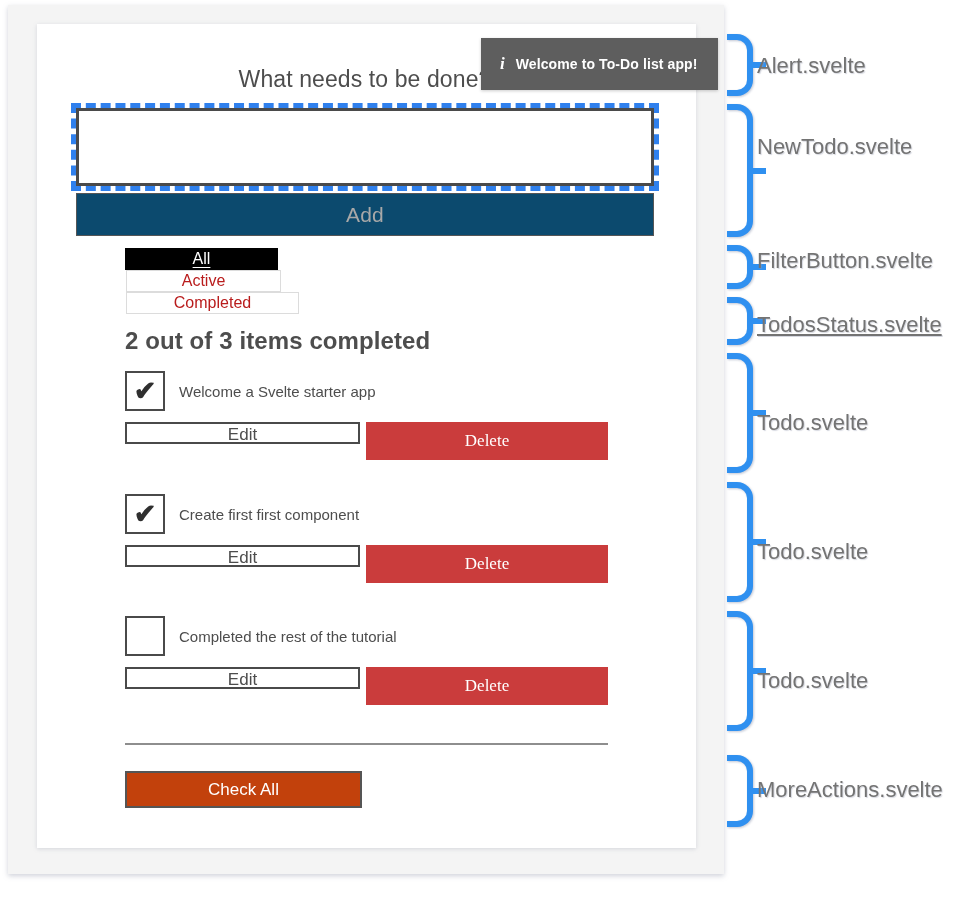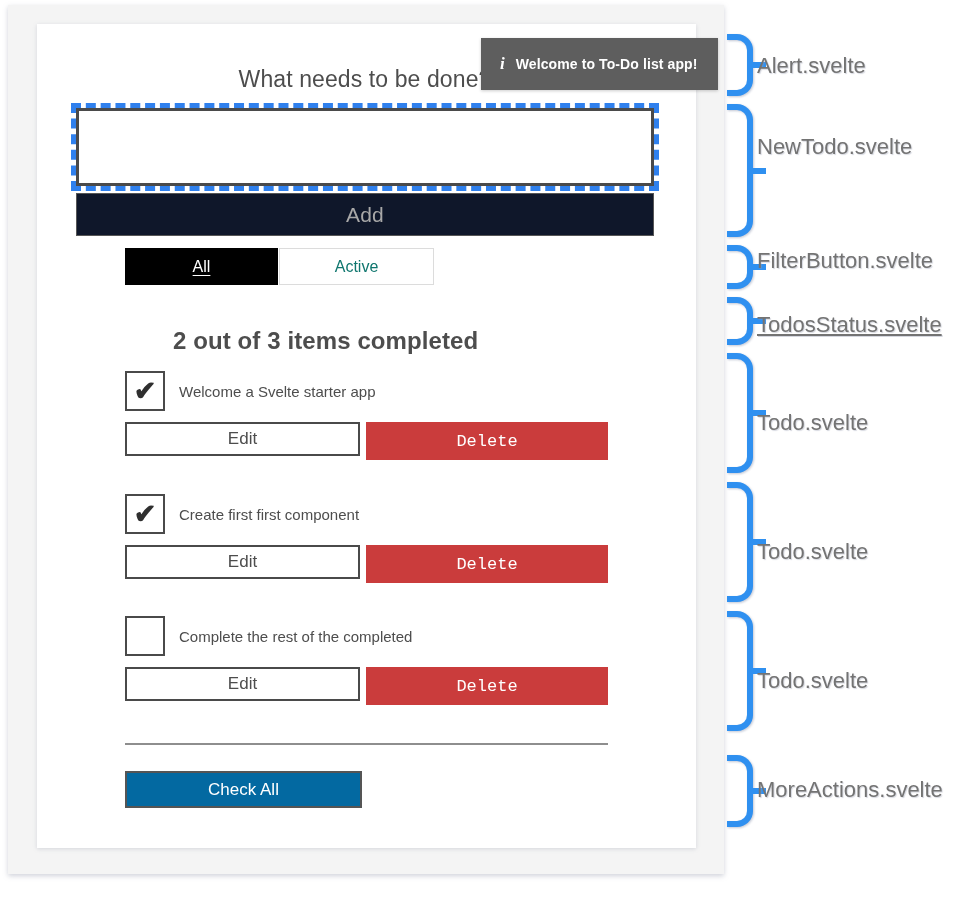--- a/index.html
+++ b/index.html
@@ -63,41 +63,42 @@
     font-size: 18px;
     color: #333;
     padding: 0 10px;
   }
 
   
   .add-btn {
     position: absolute;
     left: 76px; top: 193px;
     width: 578px; height: 43px;
-    background: #0f172a;
+    background: #0c4a6e;
     border: 1px solid #565656;
     color: #a8a8a8;
     font-family: "Liberation Sans", sans-serif;
     font-size: 21px;
     letter-spacing: 0.2px;
     cursor: default;
   }
 
   
   .filters {
     position: absolute;
     left: 125px; top: 248px;
     width: 431px; height: 37px;
     display: flex;
+    flex-direction: column;
   }
   .filter-btn {
     height: 37px;
     background: #ffffff;
     border: 1px solid #dcdcdc;
-    color: #0f766e;
+    color: #b91c1c;
     font-family: "Liberation Sans", sans-serif;
     font-size: 16px;
     display: flex;
     align-items: center;
     justify-content: center;
     cursor: pointer;
   }
   .filter-btn.f0 { width: 153px; }
   .filter-btn.f1 { width: 155px; margin-left: 1px; }
   .filter-btn.f2 { width: 173px; margin-left: 1px; }
@@ -110,21 +111,20 @@
   }
 
   
   .todos-status {
     position: absolute;
     left: 125px; top: 307px;
     font-size: 24px;
     font-weight: bold;
     color: #4d4d4d;
     letter-spacing: 0.1px;
-    margin-left: 48px;
   }
 
   
   .todo-item { position: absolute; left: 125px; width: 483px; }
   .todo-item.t0 { top: 370px; }
   .todo-item.t1 { top: 493px; }
   .todo-item.t2 { top: 615px; }
 
   .todo-row { display: flex; align-items: center; height: 42px; }
   .checkbox {
@@ -144,56 +144,56 @@
     font-weight: bold;
   }
   .todo-label {
     margin-left: 14px;
     font-size: 15px;
     color: #4d4d4d;
   }
 
   .btn-row { display: flex; margin-top: 10px; }
   .edit-btn {
-    width: 237px; height: 34px;
+    width: 237px; height: 22px;
     background: #ffffff;
     border: 2px solid #4a4a4a;
     color: #4d4d4d;
     font-family: "Liberation Sans", sans-serif;
     font-size: 17px;
     cursor: pointer;
   }
   .delete-btn {
     width: 244px; height: 38px;
     margin-left: 6px;
     background: #ca3c3c;
     border: 2px solid #ca3c3c;
     color: #ffffff;
-    font-family: Liberation Mono, monospace;
+    font-family: Liberation Serif, serif;
     font-size: 17px;
     cursor: pointer;
   }
 
   
   .divider {
     position: absolute;
     left: 125px; top: 743px;
     width: 483px; height: 2px;
     background: #8e8e8e;
   }
 
   
   .more-actions {
     position: absolute;
     left: 125px; top: 771px;
     display: flex;
   }
   .action-btn {
     height: 37px;
-    background: #0369a1;
+    background: #c2410c;
     border: 2px solid #555555;
     color: #ffffff;
     font-family: "Liberation Sans", sans-serif;
     font-size: 17px;
     cursor: pointer;
   }
   .action-btn.a0 { width: 237px; }
   .action-btn.a1 { width: 244px; margin-left: 2px; }
 
   
@@ -259,20 +259,21 @@
 
   <div class="input-wrap">
     <input class="todo-input" type="text" value="" style="">
   </div>
 
   <button class="add-btn">Add</button>
 
   <div class="filters">
     <button class="filter-btn f0 active">All</button>
     <button class="filter-btn f1">Active</button>
+    <button class="filter-btn f2">Completed</button>
   </div>
 
   <h2 class="todos-status">2 out of 3 items completed</h2>
 
   <div class="todo-item t0">
     <div class="todo-row">
       <div class="checkbox">
         <span class="tick">✔</span>
       </div>
       <span class="todo-label">Welcome a Svelte starter app</span>
@@ -294,21 +295,21 @@
       <button class="edit-btn">Edit</button>
       <button class="delete-btn">Delete</button>
     </div>
   </div>
 
   <div class="todo-item t2">
     <div class="todo-row">
       <div class="checkbox unchecked">
         
       </div>
-      <span class="todo-label">Complete the rest of the completed</span>
+      <span class="todo-label">Completed the rest of the tutorial</span>
     </div>
     <div class="btn-row">
       <button class="edit-btn">Edit</button>
       <button class="delete-btn">Delete</button>
     </div>
   </div>
 
   <div class="divider"></div>
 
   <div class="more-actions">

